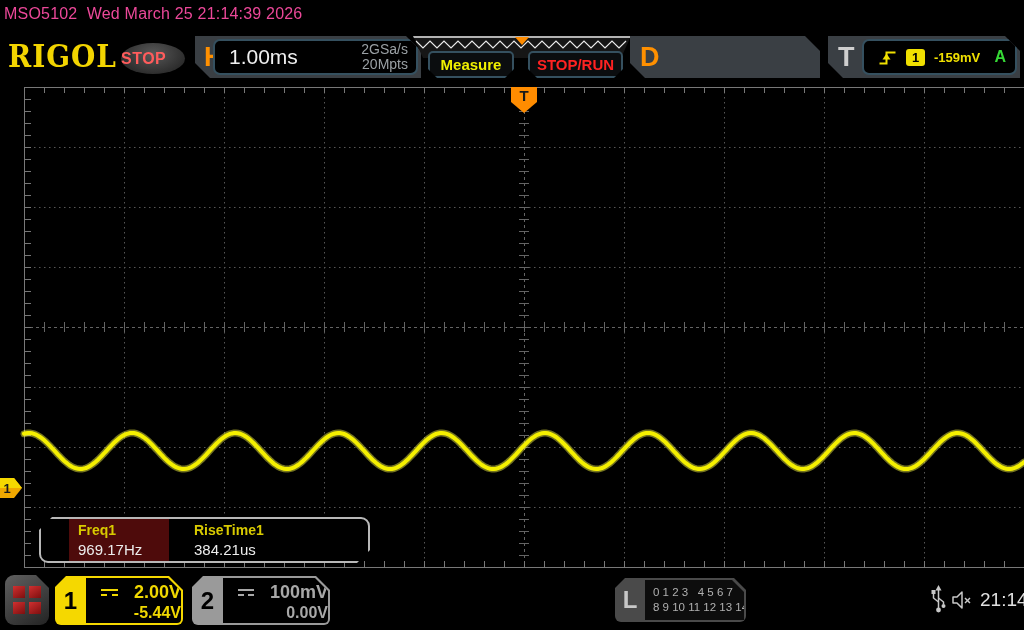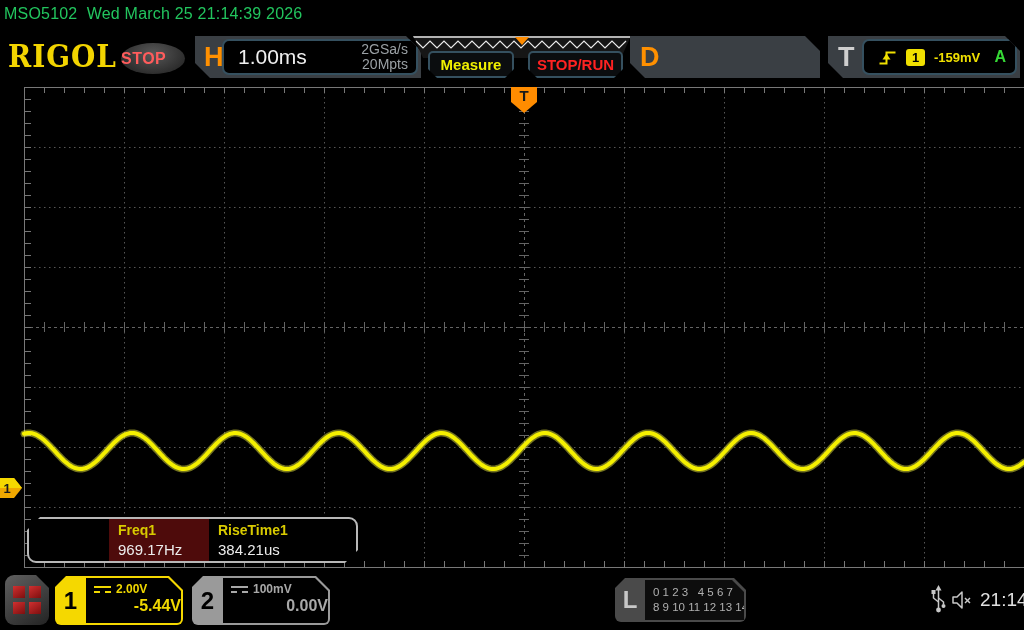--- a/index.html
+++ b/index.html
@@ -2,39 +2,39 @@
 <html><head>
 <meta charset="utf-8">
 <style>
   * { margin:0; padding:0; box-sizing:border-box; }
   html,body { width:1024px; height:630px; background:#000; overflow:hidden;
               font-family:"Liberation Sans","DejaVu Sans",sans-serif; }
   .abs { position:absolute; }
   #screen { position:relative; width:1024px; height:630px; background:#000; }
 
   
-  #title-bar { left:4px; top:5px; color:#22c55e; font-size:16px; letter-spacing:0.2px; }
+  #title-bar { left:4px; top:5px; color:#ec4899; font-size:16px; letter-spacing:0.2px; }
 
   
   #brand { left:8px; top:38px; font-family:"DejaVu Serif","Liberation Serif",serif;
            font-weight:bold; font-size:31px; color:#f2d400; letter-spacing:1px; font-stretch:condensed; }
   #run-state { left:121px; top:43px; width:64px; height:31px; border-radius:50%;
                background:radial-gradient(ellipse at 50% 35%, #585858, #2b2b2b 75%);
                display:flex; align-items:center; justify-content:flex-start;
                color:#ff5c5c; font-weight:bold; font-size:16px; letter-spacing:0.5px; }
 
   .panel { background:#3a3f44;
            clip-path:polygon(0 0, calc(100% - 15px) 0, 100% 15px, 100% 100%, 15px 100%, 0 calc(100% - 15px)); }
   .panel-letter { font-weight:bold; font-size:27px; line-height:42px; }
   .inner-box { position:absolute; top:3px; bottom:3px; background:#000;
                border:2px solid #35505f; border-radius:7px; display:flex; align-items:center; }
 
   #h-panel { left:195px; top:36px; width:226px; height:42px; }
   #h-label { position:absolute; left:9px; top:0; color:#ff9000; }
-  #h-panel .inner-box { left:27px; right:3px; }
+  #h-panel .inner-box { left:18px; right:3px; }
   #h-timebase { color:#f0f0f0; font-size:21px; margin-left:14px; }
   #h-rates { margin-left:auto; margin-right:8px; text-align:right;
              color:#9aa0a4; font-size:14px; line-height:15px; }
 
   #mem-bar { left:413px; top:36px; width:218px; height:22px; background:#161616;
              clip-path:polygon(0 0, 100% 0, calc(100% - 10px) 100%, 10px 100%); }
 
   .tool-btn { border:2px solid #35505f; background:#0b0d0f; border-radius:5px;
               display:flex; align-items:center; justify-content:center;
               font-weight:bold; font-size:15px;
@@ -54,48 +54,48 @@
   #t-badge { width:19px; height:17px; background:#f0e000; border-radius:3px;
              color:#000; font-weight:bold; font-size:13px;
              display:flex; align-items:center; justify-content:center; }
   #t-level { color:#f0e000; font-weight:bold; font-size:13px; }
   #t-mode  { color:#35d835; font-weight:bold; font-size:16px; margin-left:auto; margin-right:9px; }
 
   
   #scope-svg { left:0; top:85px; }
 
   
-  #meas-panel { left:27px; top:517px; width:331px; height:46px; background:#000;
+  #meas-panel { left:39px; top:517px; width:331px; height:46px; background:#000;
                 border:2px solid #b8b8b8; border-radius:9px; display:flex;
-                clip-path:polygon(13px 0, 100% 0, 100% calc(100% - 13px), calc(100% - 13px) 100%, 0 100%, 0 13px);justify-content:center; }
+                clip-path:polygon(13px 0, 100% 0, 100% calc(100% - 13px), calc(100% - 13px) 100%, 0 100%, 0 13px); }
   .meas-col { padding:3px 0 0 9px; }
   .meas-col .m-label { color:#d8ca00; font-weight:bold; font-size:14px; }
   .meas-col .m-value { color:#ececec; font-size:15px; margin-top:3px; }
   #meas-spacer { width:28px; }
   #meas-col-0 { width:100px; background:#4e0b0b; }
-  #meas-col-1 { width:95px; }
+  #meas-col-1 { width:95px;margin-left:16px; }
   #meas-col-2 { width:98px; }
 
   
   #menu-btn { left:5px; top:575px; width:44px; height:50px;
               background:linear-gradient(145deg,#606060,#232323);
               border-radius:9px;
               clip-path:polygon(0 0, calc(100% - 13px) 0, 100% 13px, 100% 100%, 0 100%);
               display:flex; align-items:center; justify-content:center; }
   #menu-grid { display:grid; grid-template-columns:12px 12px; grid-gap:4px; }
   #menu-grid div { width:12px; height:12px; background:linear-gradient(145deg,#d03030,#7d0f0f); }
 
   .ch-block { border-radius:6px; }
   .ch-num { position:absolute; left:0; top:0; bottom:0; width:31px; color:#000;
             font-weight:bold; font-size:24px; display:flex; align-items:center; justify-content:center; }
   .ch-vals { position:absolute; left:31px; top:2px; right:2px; bottom:2px; background:#000;
              clip-path:polygon(0 0, calc(100% - 13px) 0, 100% 13px, 100% 100%, 0 100%);
              border-radius:0 0 4px 0; }
-  .ch-row1 { display:flex; align-items:center; gap:5px; padding:4px 0 0 8px;
-             font-weight:bold; font-size:12px; }
+  .ch-row1 { display:flex; align-items:center; gap:16px; padding:4px 0 0 15px;
+             font-weight:bold; font-size:18px; }
   .ch-row2 { text-align:right; padding-right:0; font-weight:bold; font-size:16px; margin-top:1px; }
   #ch1-block { left:55px; top:576px; width:128px; height:49px; background:#f5d800;
                clip-path:polygon(11px 0, calc(100% - 14px) 0, 100% 14px, 100% 100%, 0 100%, 0 11px); }
   #ch1-block .ch-vals { color:#f0d800; }
   #ch2-block { left:192px; top:576px; width:138px; height:49px; background:#9a9a9a;
                clip-path:polygon(11px 0, calc(100% - 14px) 0, 100% 14px, 100% 100%, 0 100%, 0 11px); }
   #ch2-block .ch-vals { color:#a8a8a8; }
 
   .dc-icon { width:17px; }
   .dc-icon .dc-top { height:0; border-top:2px solid currentColor; margin-bottom:3px; }

